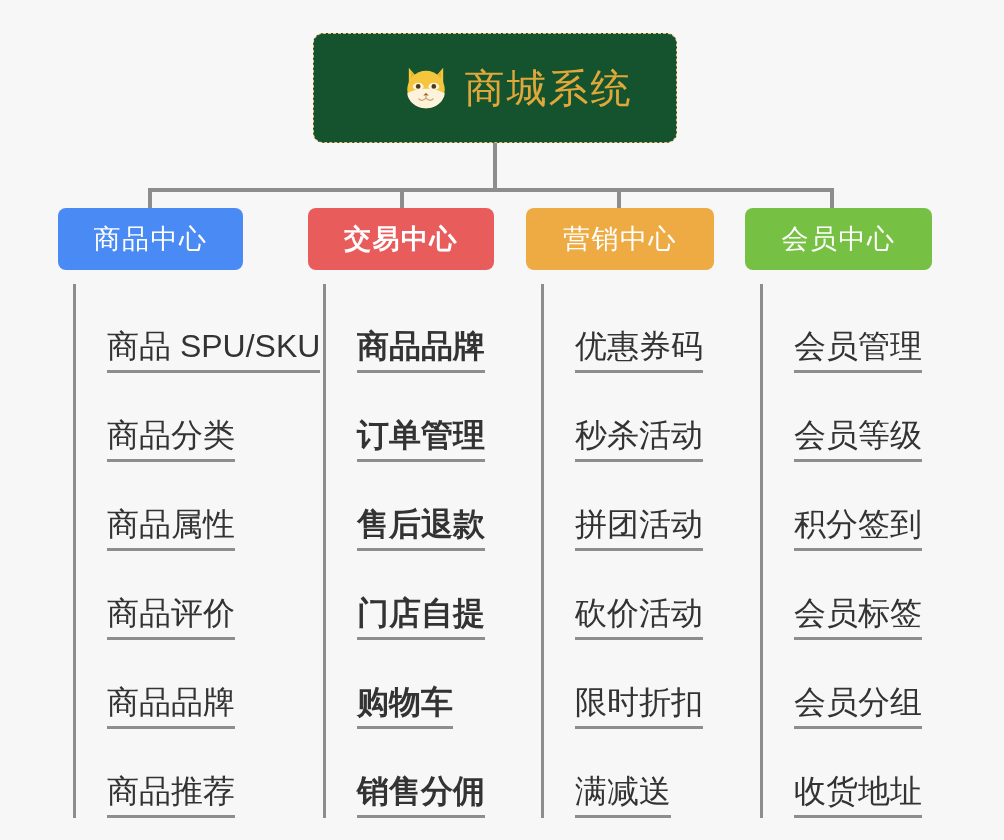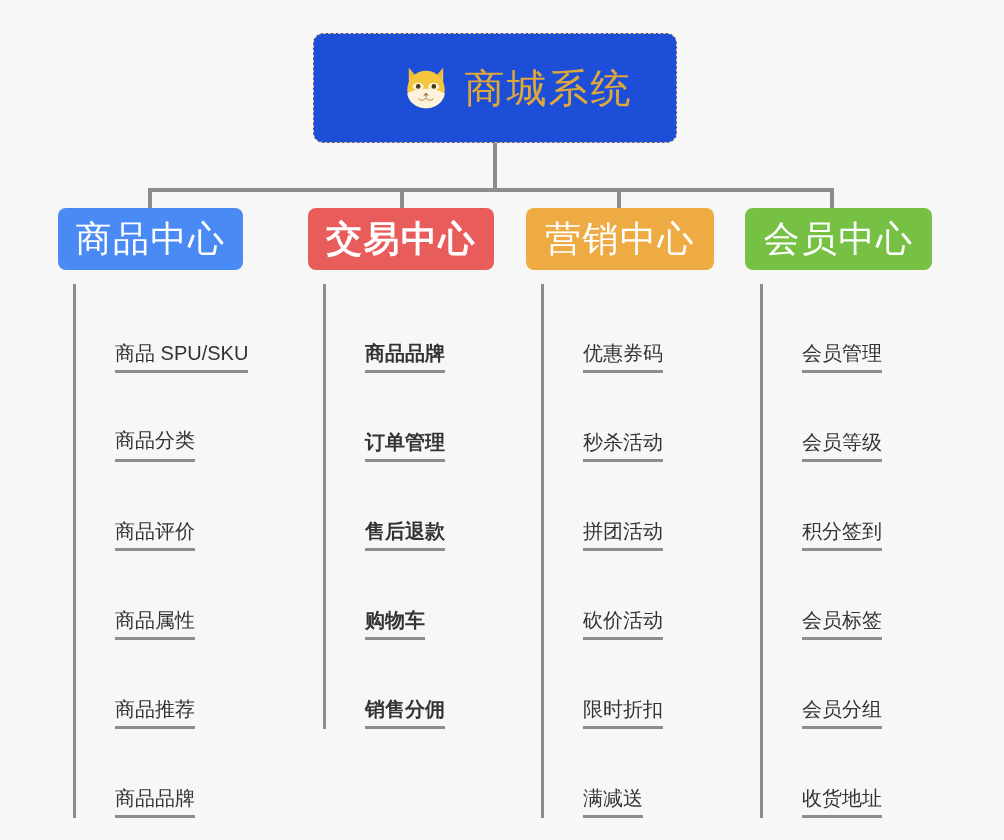--- a/index.html
+++ b/index.html
@@ -86,21 +86,21 @@
   .col-3 { left: 526px; }
   .col-4 { left: 745px; }
 
   .cat-box {
     height: 62px;
     border-radius: 8px;
     display: flex;
     align-items: center;
     justify-content: center;
     color: #ffffff;
-    font-size: 36px;
+    font-size: 27px;
     letter-spacing: 1.5px;
     box-sizing: border-box;
   }
   .col-1 .cat-box { width: 185px; }
   .col-2 .cat-box { width: 186px; }
   .col-3 .cat-box { width: 188px; }
   .col-4 .cat-box { width: 187px; }
 
   
   .leaf-list {
@@ -112,36 +112,36 @@
   }
   .leaf-item {
     position: relative;
     height: 89px;
     display: flex;
     align-items: flex-end;
     box-sizing: border-box;
   }
   .leaf-label {
     display: inline-block;
-    margin-left: 39px;
+    margin-left: 31px;
     padding-bottom: 6px;
-    font-size: 20px;
+    font-size: 32px;
     color: #333333;
     line-height: 1.1;
     white-space: nowrap;
     border-bottom: 3px solid #8d8d8d;
     box-sizing: border-box;
   }
 </style>
 </head>
 <body style="background: rgb(247, 247, 247);">
 
 <div id="mindmap">
 
-  <div class="root-node" style="background: #1d4ed8; border-color: rgb(238, 192, 120); padding-left: 43px;">
+  <div class="root-node" style="background: #14532d; border-color: rgb(238, 192, 120); padding-left: 43px;">
     <svg class="root-icon" viewBox="0 0 64 64">
       <path d="M10 6 L10 26 L22 20 Z" fill="#f5c53d"></path>
       <path d="M54 6 L54 26 L42 20 Z" fill="#f5c53d"></path>
       <path d="M13 10 L13 24 L21 20 Z" fill="#e8b22e"></path>
       <path d="M51 10 L51 24 L43 20 Z" fill="#e8b22e"></path>
       <circle cx="32" cy="34" r="24" fill="#f5c53d"></circle>
       <path d="M32 58 C19 58 9 49 8 39 C14 35 24 33 32 33 C40 33 50 35 56 39 C55 49 45 58 32 58 Z" fill="#fdf3dd"></path>
       <ellipse cx="22" cy="30" rx="7" ry="4.6" fill="#fdf3dd"></ellipse>
       <ellipse cx="42" cy="30" rx="7" ry="4.6" fill="#fdf3dd"></ellipse>
       <ellipse cx="22" cy="30" rx="3" ry="3" fill="#4a3a1a"></ellipse>
@@ -163,52 +163,55 @@
 
   <div class="column col-1">
     <div class="cat-box" style="background: rgb(74, 138, 244);">
       <span>商品中心</span>
     </div>
     <div class="leaf-list" style="border-left-color: rgb(141, 141, 141);">
       <div class="leaf-item">
           <span class="leaf-label" style="border-bottom-color: rgb(141, 141, 141);">商品 SPU/SKU</span>
         </div>
       <div class="leaf-item">
-          <span class="leaf-label" style="border-bottom-color: rgb(141, 141, 141); font-family: Liberation Mono, monospace;">商品分类</span>
+          <span class="leaf-label" style="border-bottom-color: rgb(141, 141, 141);">商品分类</span>
+        </div>
+      <div class="leaf-item">
+          <span class="leaf-label" style="border-bottom-color: rgb(141, 141, 141);">商品属性</span>
         </div>
       <div class="leaf-item">
           <span class="leaf-label" style="border-bottom-color: rgb(141, 141, 141);">商品评价</span>
         </div>
       <div class="leaf-item">
-          <span class="leaf-label" style="border-bottom-color: rgb(141, 141, 141);">商品属性</span>
+          <span class="leaf-label" style="border-bottom-color: rgb(141, 141, 141);">商品品牌</span>
         </div>
       <div class="leaf-item">
           <span class="leaf-label" style="border-bottom-color: rgb(141, 141, 141);">商品推荐</span>
-        </div>
-      <div class="leaf-item">
-          <span class="leaf-label" style="border-bottom-color: rgb(141, 141, 141);">商品品牌</span>
         </div>
     </div>
   </div>
 
   <div class="column col-2">
     <div class="cat-box" style="background: rgb(232, 92, 92);">
       <span>交易中心</span>
     </div>
     <div class="leaf-list" style="border-left-color: rgb(141, 141, 141);">
       <div class="leaf-item">
           <span class="leaf-label" style="border-bottom-color: rgb(141, 141, 141);">商品品牌</span>
         </div>
       <div class="leaf-item">
           <span class="leaf-label" style="border-bottom-color: rgb(141, 141, 141);">订单管理</span>
         </div>
       <div class="leaf-item">
           <span class="leaf-label" style="border-bottom-color: rgb(141, 141, 141);">售后退款</span>
         </div>
       <div class="leaf-item">
+          <span class="leaf-label" style="border-bottom-color: rgb(141, 141, 141);">门店自提</span>
+        </div>
+      <div class="leaf-item">
           <span class="leaf-label" style="border-bottom-color: rgb(141, 141, 141);">购物车</span>
         </div>
       <div class="leaf-item">
           <span class="leaf-label" style="border-bottom-color: rgb(141, 141, 141); text-align: right;">销售分佣</span>
         </div>
     </div>
   </div>
 
   <div class="column col-3">
     <div class="cat-box" style="background: rgb(238, 171, 68);">

